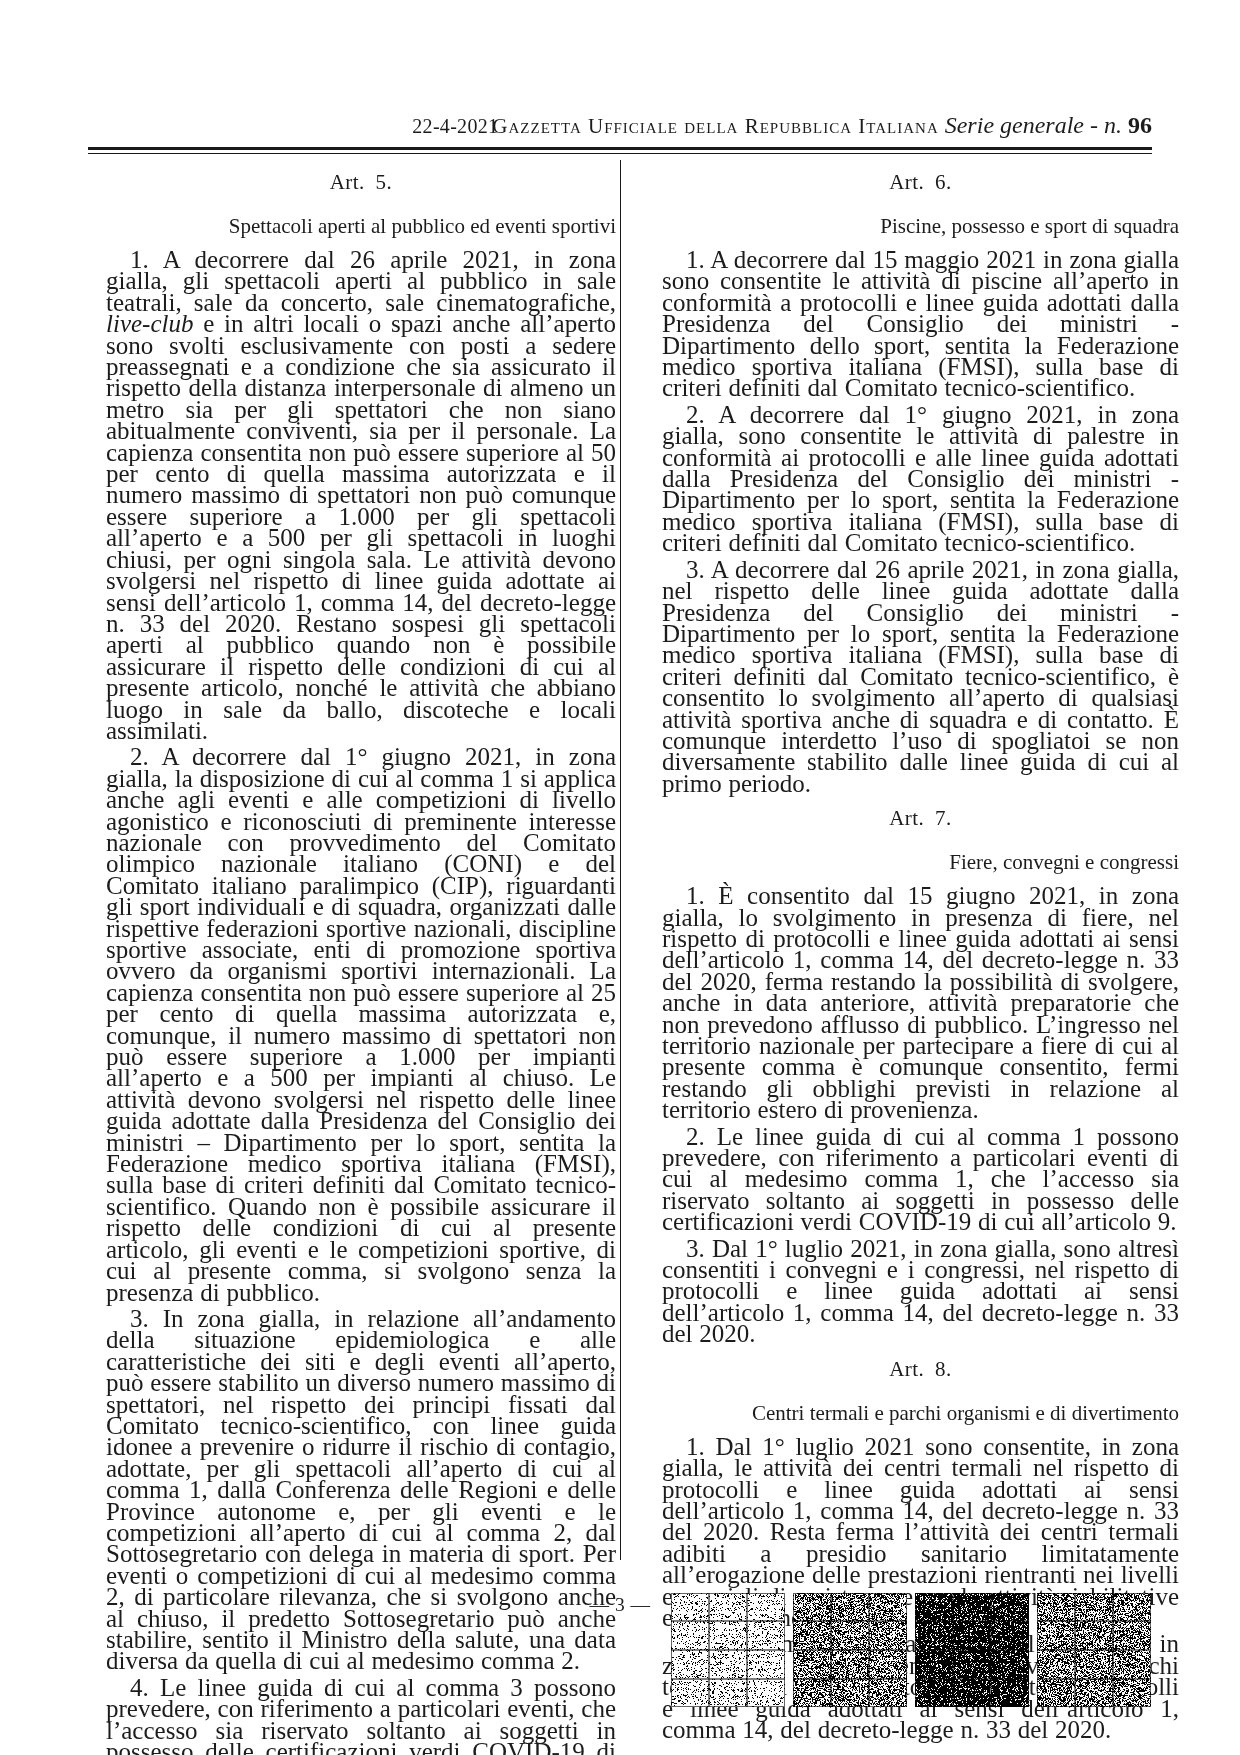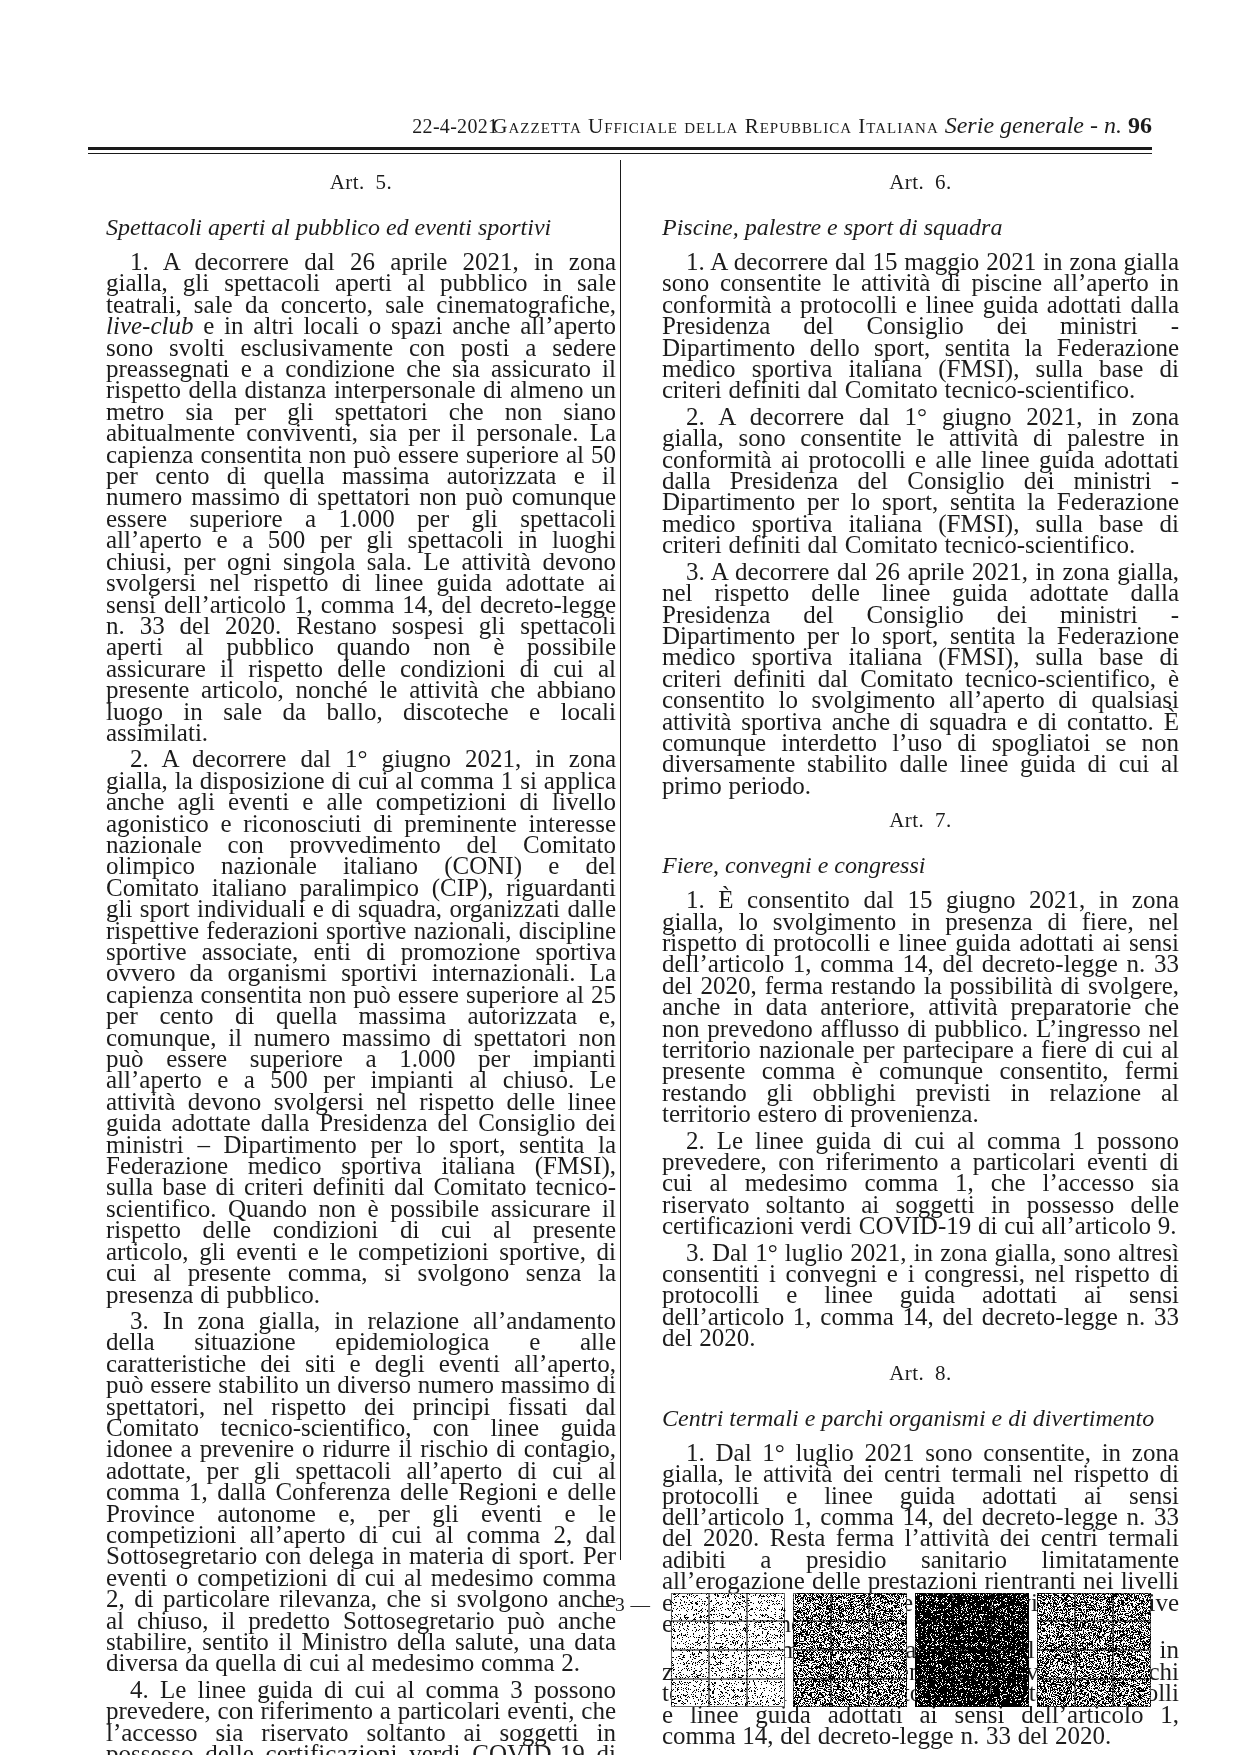--- a/index.html
+++ b/index.html
@@ -37,21 +37,21 @@
   .col-left{left:16px;width:510px;}
   .col-right{left:572px;width:517px;}
 
   article{display:block;}
   article + article{margin-top:4px;}
   .art-num{
     font-size:21px;font-weight:normal;text-align:center;
     margin:12px 0 0;word-spacing:5px;letter-spacing:0.5px;
   }
   .art-sub{
-    font-size:24px;font-weight:normal;font-style:italic;text-align:left;
+    font-size:21px;font-weight:normal;text-align:right;
     margin:19px 0 10px;
   }
   p.body{
     font-size:25px;line-height:21.4px;text-align:justify;
     text-indent:24px;margin:5px 0 0;
     hyphens:auto;-webkit-hyphens:auto;word-spacing:0.5px;
   }
 
   
   .page-number{
@@ -90,21 +90,21 @@
         <p class="body"><span>1. A decorrere dal 26 aprile 2021, in zona gialla, gli spettacoli aperti al pubblico in sale teatrali, sale da concerto, sale cinematografiche, </span><span style="font-style: italic;">live-club</span><span> e in altri locali o spazi anche all’aperto sono svolti esclusivamente con posti a sedere preassegnati e a condizione che sia assicurato il rispetto della distanza interpersonale di almeno un metro sia per gli spettatori che non siano abitualmente conviventi, sia per il personale. La capienza consentita non può essere superiore al 50 per cento di quella massima autorizzata e il numero massimo di spettatori non può comunque essere superiore a 1.000 per gli spettacoli all’aperto e a 500 per gli spettacoli in luoghi chiusi, per ogni singola sala. Le attività devono svolgersi nel rispetto di linee guida adottate ai sensi dell’articolo 1, comma 14, del decreto-legge n. 33 del 2020. Restano sospesi gli spettacoli aperti al pubblico quando non è possibile assicurare il rispetto delle condizioni di cui al presente articolo, nonché le attività che abbiano luogo in sale da ballo, discoteche e locali assimilati.</span></p>
         <p class="body"><span>2. A decorrere dal 1° giugno 2021, in zona gialla, la disposizione di cui al comma 1 si applica anche agli eventi e alle competizioni di livello agonistico e riconosciuti di preminente interesse nazionale con provvedimento del Comitato olimpico nazionale italiano (CONI) e del Comitato italiano paralimpico (CIP), riguardanti gli sport individuali e di squadra, organizzati dalle rispettive federazioni sportive nazionali, discipline sportive associate, enti di promozione sportiva ovvero da organismi sportivi internazionali. La capienza consentita non può essere superiore al 25 per cento di quella massima autorizzata e, comunque, il numero massimo di spettatori non può essere superiore a 1.000 per impianti all’aperto e a 500 per impianti al chiuso. Le attività devono svolgersi nel rispetto delle linee guida adottate dalla Presidenza del Consiglio dei ministri – Dipartimento per lo sport, sentita la Federazione medico sportiva italiana (FMSI), sulla base di criteri definiti dal Comitato tecnico-scientifico. Quando non è possibile assicurare il rispetto delle condizioni di cui al presente articolo, gli eventi e le competizioni sportive, di cui al presente comma, si svolgono senza la presenza di pubblico.</span></p>
         <p class="body"><span>3. In zona gialla, in relazione all’andamento della situazione epidemiologica e alle caratteristiche dei siti e degli eventi all’aperto, può essere stabilito un diverso numero massimo di spettatori, nel rispetto dei principi fissati dal Comitato tecnico-scientifico, con linee guida idonee a prevenire o ridurre il rischio di contagio, adottate, per gli spettacoli all’aperto di cui al comma 1, dalla Conferenza delle Regioni e delle Province autonome e, per gli eventi e le competizioni all’aperto di cui al comma 2, dal Sottosegretario con delega in materia di sport. Per eventi o competizioni di cui al medesimo comma 2, di particolare rilevanza, che si svolgono anche al chiuso, il predetto Sottosegretario può anche stabilire, sentito il Ministro della salute, una data diversa da quella di cui al medesimo comma 2.</span></p>
         <p class="body"><span>4. Le linee guida di cui al comma 3 possono prevedere, con riferimento a particolari eventi, che l’accesso sia riservato soltanto ai soggetti in possesso delle certificazioni verdi COVID-19 di cui all’articolo 9.</span></p>
       </article>
     </section>
 
     <section class="col col-right">
       <article>
         <h2 class="art-num">Art. 6.</h2>
-        <h3 class="art-sub">Piscine, palestre e sport di squadra</h3>
+        <h3 class="art-sub">Piscine, possesso e sport di squadra</h3>
         <p class="body"><span>1. A decorrere dal 15 maggio 2021 in zona gialla sono consentite le attività di piscine all’aperto in conformità a protocolli e linee guida adottati dalla Presidenza del Consiglio dei ministri - Dipartimento dello sport, sentita la Federazione medico sportiva italiana (FMSI), sulla base di criteri definiti dal Comitato tecnico-scientifico.</span></p>
         <p class="body"><span>2. A decorrere dal 1° giugno 2021, in zona gialla, sono consentite le attività di palestre in conformità ai protocolli e alle linee guida adottati dalla Presidenza del Consiglio dei ministri - Dipartimento per lo sport, sentita la Federazione medico sportiva italiana (FMSI), sulla base di criteri definiti dal Comitato tecnico-scientifico.</span></p>
         <p class="body"><span>3. A decorrere dal 26 aprile 2021, in zona gialla, nel rispetto delle linee guida adottate dalla Presidenza del Consiglio dei ministri - Dipartimento per lo sport, sentita la Federazione medico sportiva italiana (FMSI), sulla base di criteri definiti dal Comitato tecnico-scientifico, è consentito lo svolgimento all’aperto di qualsiasi attività sportiva anche di squadra e di contatto. È comunque interdetto l’uso di spogliatoi se non diversamente stabilito dalle linee guida di cui al primo periodo.</span></p>
       </article>
 
       <article>
         <h2 class="art-num">Art. 7.</h2>
         <h3 class="art-sub">Fiere, convegni e congressi</h3>
         <p class="body"><span>1. È consentito dal 15 giugno 2021, in zona gialla, lo svolgimento in presenza di fiere, nel rispetto di protocolli e linee guida adottati ai sensi dell’articolo 1, comma 14, del decreto-legge n. 33 del 2020, ferma restando la possibilità di svolgere, anche in data anteriore, attività preparatorie che non prevedono afflusso di pubblico. L’ingresso nel territorio nazionale per partecipare a fiere di cui al presente comma è comunque consentito, fermi restando gli obblighi previsti in relazione al territorio estero di provenienza.</span></p>
         <p class="body"><span>2. Le linee guida di cui al comma 1 possono prevedere, con riferimento a particolari eventi di cui al medesimo comma 1, che l’accesso sia riservato soltanto ai soggetti in possesso delle certificazioni verdi COVID-19 di cui all’articolo 9.</span></p>

